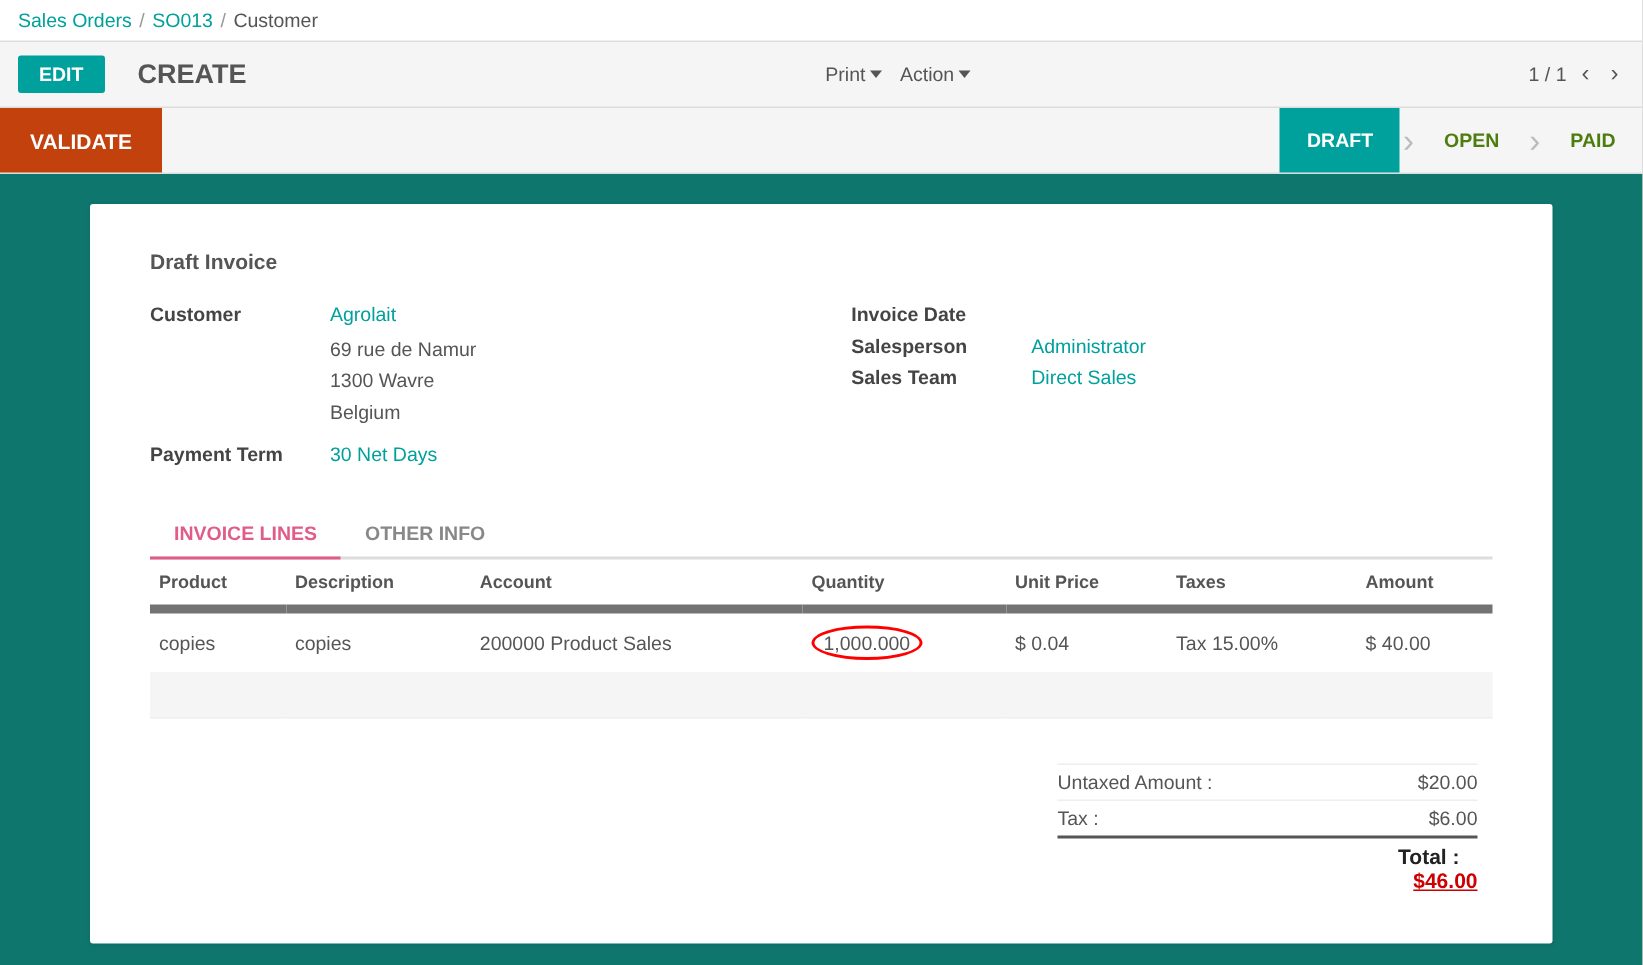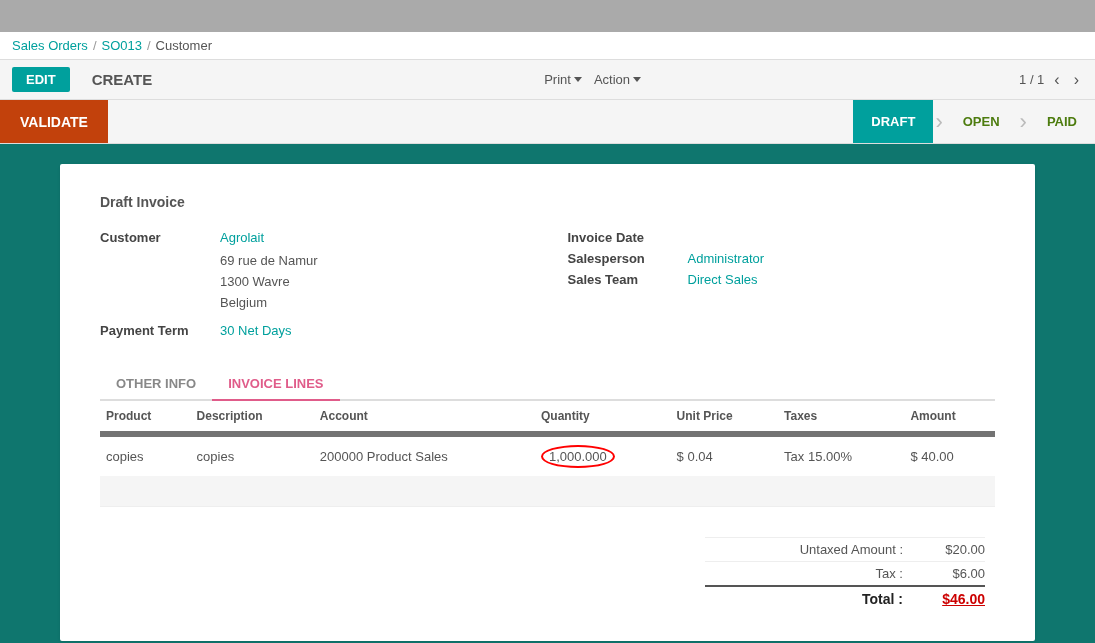--- a/index.html
+++ b/index.html
@@ -6,21 +6,20 @@
     body { font-family: Arial, sans-serif; font-size: 13px; background: #aaa; }
 
     .top-breadcrumb {
       background: #fff;
       padding: 6px 12px;
       font-size: 13px;
       color: #555;
       border-bottom: 1px solid #ddd;
       display: flex;
       align-items: center;
-      margin-top: 32px;
     }
     .top-breadcrumb .crumb-link {
       color: #00a09d;
       cursor: pointer;
     }
     .top-breadcrumb .crumb-sep {
       margin: 0 5px;
       color: #999;
     }
 
@@ -40,21 +39,21 @@
       font-size: 13px;
       font-weight: bold;
       cursor: pointer;
       border-radius: 2px;
     }
     .btn-create {
       background: transparent;
       color: #555;
       border: none;
       padding: 5px 14px;
-      font-size: 15px;
+      font-size: 18px;
       cursor: pointer;
       font-weight: bold;
     }
     .toolbar-center {
       flex: 1;
       display: flex;
       justify-content: center;
       gap: 12px;
     }
     .btn-dropdown {
@@ -247,31 +246,32 @@
       margin-top: 30px;
       display: flex;
       justify-content: flex-end;
       padding-right: 10px;
     }
     .totals-table {
       min-width: 280px;
     }
     .totals-row {
       display: flex;
-      justify-content: flex-end;
+      justify-content: space-between;
       padding: 4px 0;
       font-size: 13px;
       color: #555;
       border-top: 1px solid #eee;
     }
     .totals-row.total-final {
       font-weight: bold;
       color: #222;
       font-size: 14px;
       border-top: 2px solid #555;
+      flex-direction: column;
     }
     .totals-row .t-label {
       text-align: right;
       padding-right: 12px;
     }
     .totals-row .t-value {
       text-align: right;
       min-width: 70px;
     }
     .total-value-red {
@@ -360,22 +360,22 @@
           <span class="field-value link">Administrator</span>
         </div>
         <div class="field-row">
           <span class="field-label">Sales Team</span>
           <span class="field-value link">Direct Sales</span>
         </div>
       </div>
     </div>
 
     <div class="tabs">
+      <div class="tab active">INVOICE LINES</div>
       <div class="tab">OTHER INFO</div>
-      <div class="tab active">INVOICE LINES</div>
     </div>
 
     <table class="invoice-table">
       <thead>
         <tr>
           <th>Product</th>
           <th>Description</th>
           <th>Account</th>
           <th>Quantity</th>
           <th>Unit Price</th>

